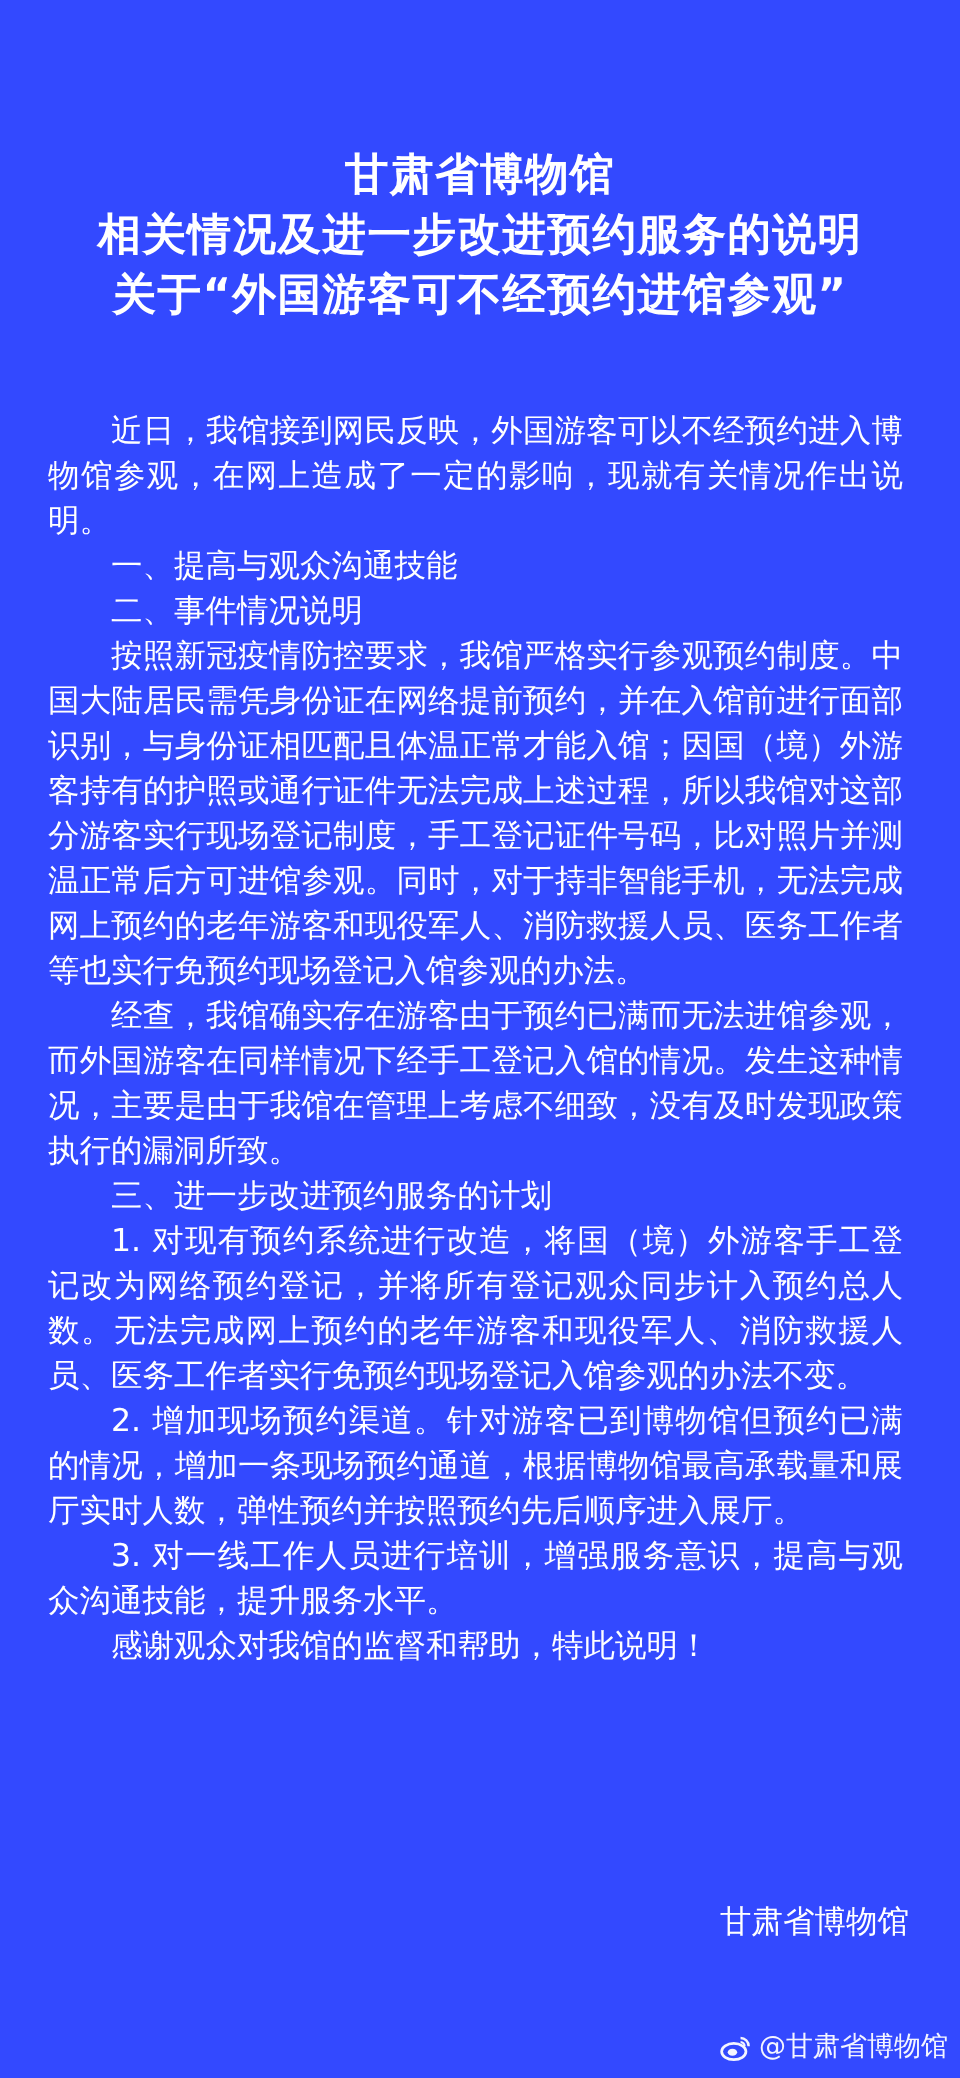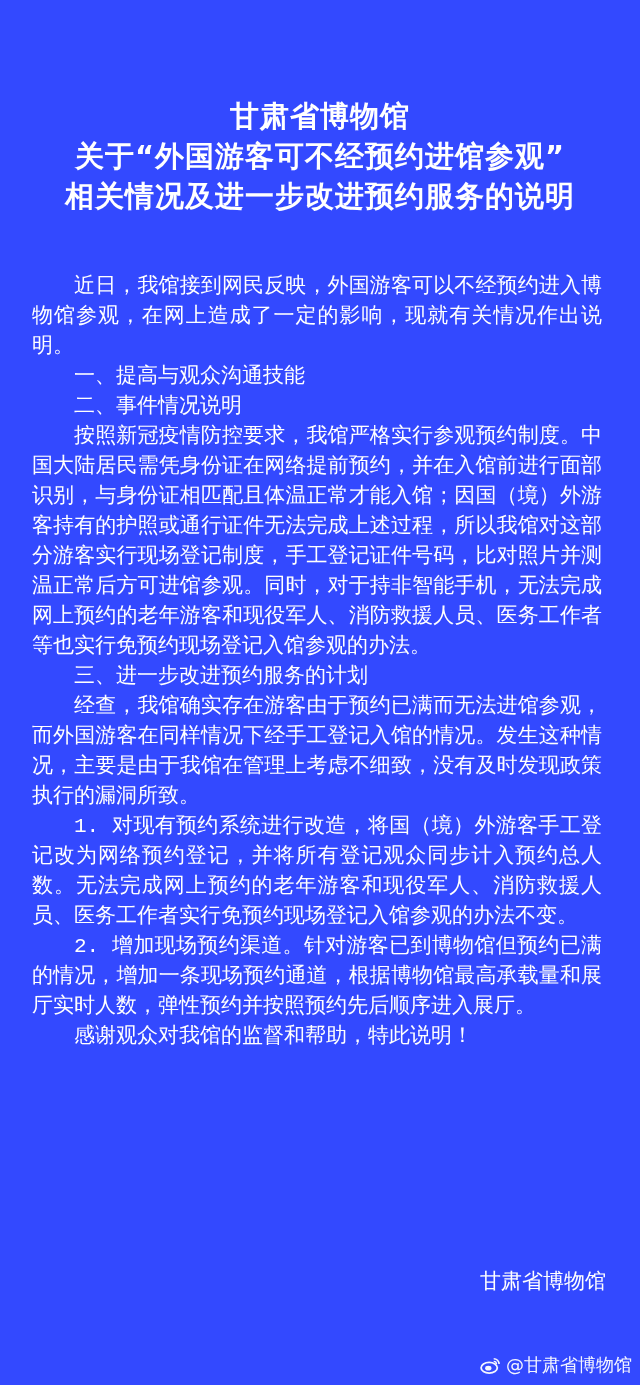--- a/index.html
+++ b/index.html
@@ -30,21 +30,20 @@
       top: 272px;
       left: 32px;
       width: 570px;
       font-size: 21px;
       line-height: 30px;
     }
     .para {
       text-indent: 42px;
       text-align: justify;
       text-align-last: left;
-      font-family: Liberation Mono, monospace;
     }
     .signature {
       position: absolute;
       right: 34px;
       top: 1266px;
       text-align: right;
       font-size: 21px;
       line-height: 30px;
     }
     .watermark {
@@ -65,33 +64,34 @@
       display: inline-block;
     }
   </style>
 </head>
 <body>
 
 <div>
 
   <div class="title-block">
     <div class="title-line">甘肃省博物馆</div>
+    <div class="title-line">相关情况及进一步改进预约服务的说明</div>
     <div class="title-line">关于“外国游客可不经预约进馆参观”</div>
-    <div class="title-line">相关情况及进一步改进预约服务的说明</div>
   </div>
 
   <div class="body-block">
     <p class="para">近日，我馆接到网民反映，外国游客可以不经预约进入博物馆参观，在网上造成了一定的影响，现就有关情况作出说明。</p>
     <p class="para">一、提高与观众沟通技能</p>
     <p class="para">二、事件情况说明</p>
     <p class="para">按照新冠疫情防控要求，我馆严格实行参观预约制度。中国大陆居民需凭身份证在网络提前预约，并在入馆前进行面部识别，与身份证相匹配且体温正常才能入馆；因国（境）外游客持有的护照或通行证件无法完成上述过程，所以我馆对这部分游客实行现场登记制度，手工登记证件号码，比对照片并测温正常后方可进馆参观。同时，对于持非智能手机，无法完成网上预约的老年游客和现役军人、消防救援人员、医务工作者等也实行免预约现场登记入馆参观的办法。</p>
+    <p class="para">经查，我馆确实存在游客由于预约已满而无法进馆参观，而外国游客在同样情况下经手工登记入馆的情况。发生这种情况，主要是由于我馆在管理上考虑不细致，没有及时发现政策执行的漏洞所致。</p>
     <p class="para">三、进一步改进预约服务的计划</p>
-    <p class="para">经查，我馆确实存在游客由于预约已满而无法进馆参观，而外国游客在同样情况下经手工登记入馆的情况。发生这种情况，主要是由于我馆在管理上考虑不细致，没有及时发现政策执行的漏洞所致。</p>
     <p class="para">1. 对现有预约系统进行改造，将国（境）外游客手工登记改为网络预约登记，并将所有登记观众同步计入预约总人数。无法完成网上预约的老年游客和现役军人、消防救援人员、医务工作者实行免预约现场登记入馆参观的办法不变。</p>
     <p class="para">2. 增加现场预约渠道。针对游客已到博物馆但预约已满的情况，增加一条现场预约通道，根据博物馆最高承载量和展厅实时人数，弹性预约并按照预约先后顺序进入展厅。</p>
+    <p class="para">3. 对一线工作人员进行培训，增强服务意识，提高与观众沟通技能，提升服务水平。</p>
     <p class="para">感谢观众对我馆的监督和帮助，特此说明！</p>
   </div>
 
   <div class="signature">
     <div>甘肃省博物馆</div>
   </div>
 
   <div class="watermark">
     <span class="weibo-icon">
       <svg viewBox="0 0 24 20" width="22" height="18">

